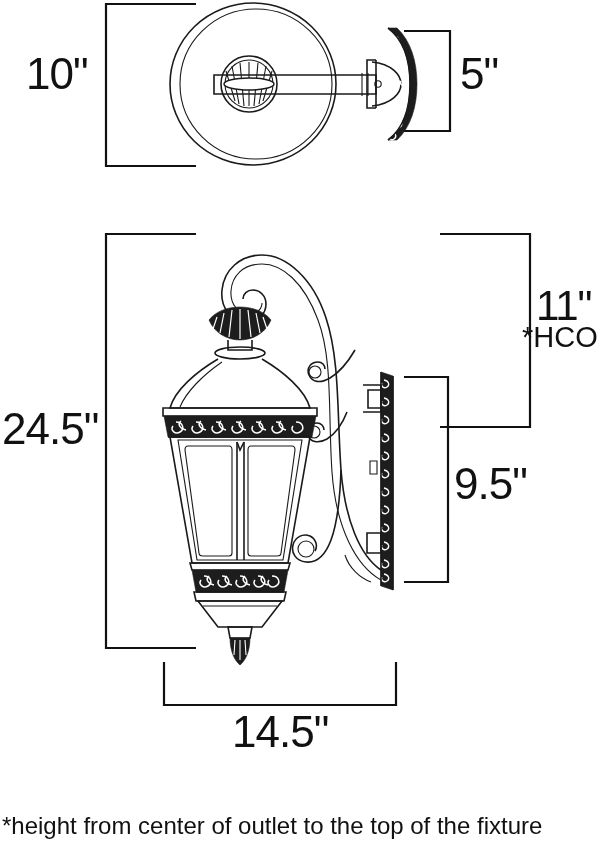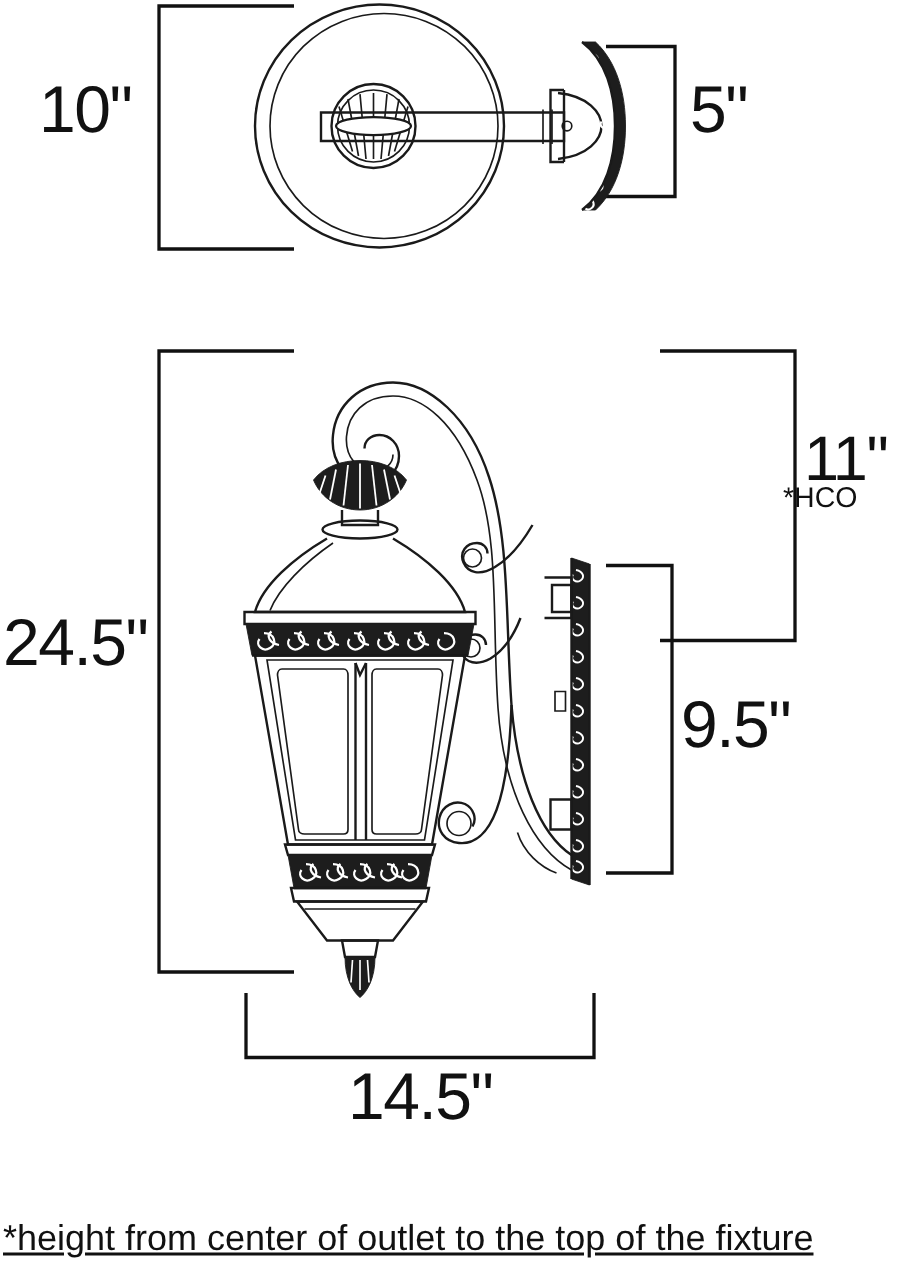--- a/index.html
+++ b/index.html
@@ -44,21 +44,21 @@
   }
   #label-11 {
     left: 536px;
     top: 285px;
     font-size: 42px;
     letter-spacing: -1px;
   }
   #label-hco {
     left: 522px;
     top: 323px;
-    font-size: 19px;
+    font-size: 29px;
     letter-spacing: 0px;
   }
   #label-95 {
     left: 454px;
     top: 462px;
     font-size: 44px;
     letter-spacing: -1px;
   }
   #label-145 {
     left: 232px;
@@ -67,21 +67,20 @@
     letter-spacing: -1px;
   }
   #footnote {
     position: absolute;
     left: 2px;
     top: 812px;
     font-size: 24px;
     color: #111111;
     white-space: nowrap;
     font-family: "Liberation Sans", sans-serif;
-    text-decoration: underline;
   }
   svg.art {
     position: absolute;
     left: 0;
     top: 0;
     width: 600px;
     height: 848px;
   }
   .ln { stroke: #111111; fill: none; stroke-width: 2.2; }
   .drawline { stroke: #1a1a1a; fill: none; stroke-width: 1.6; }

